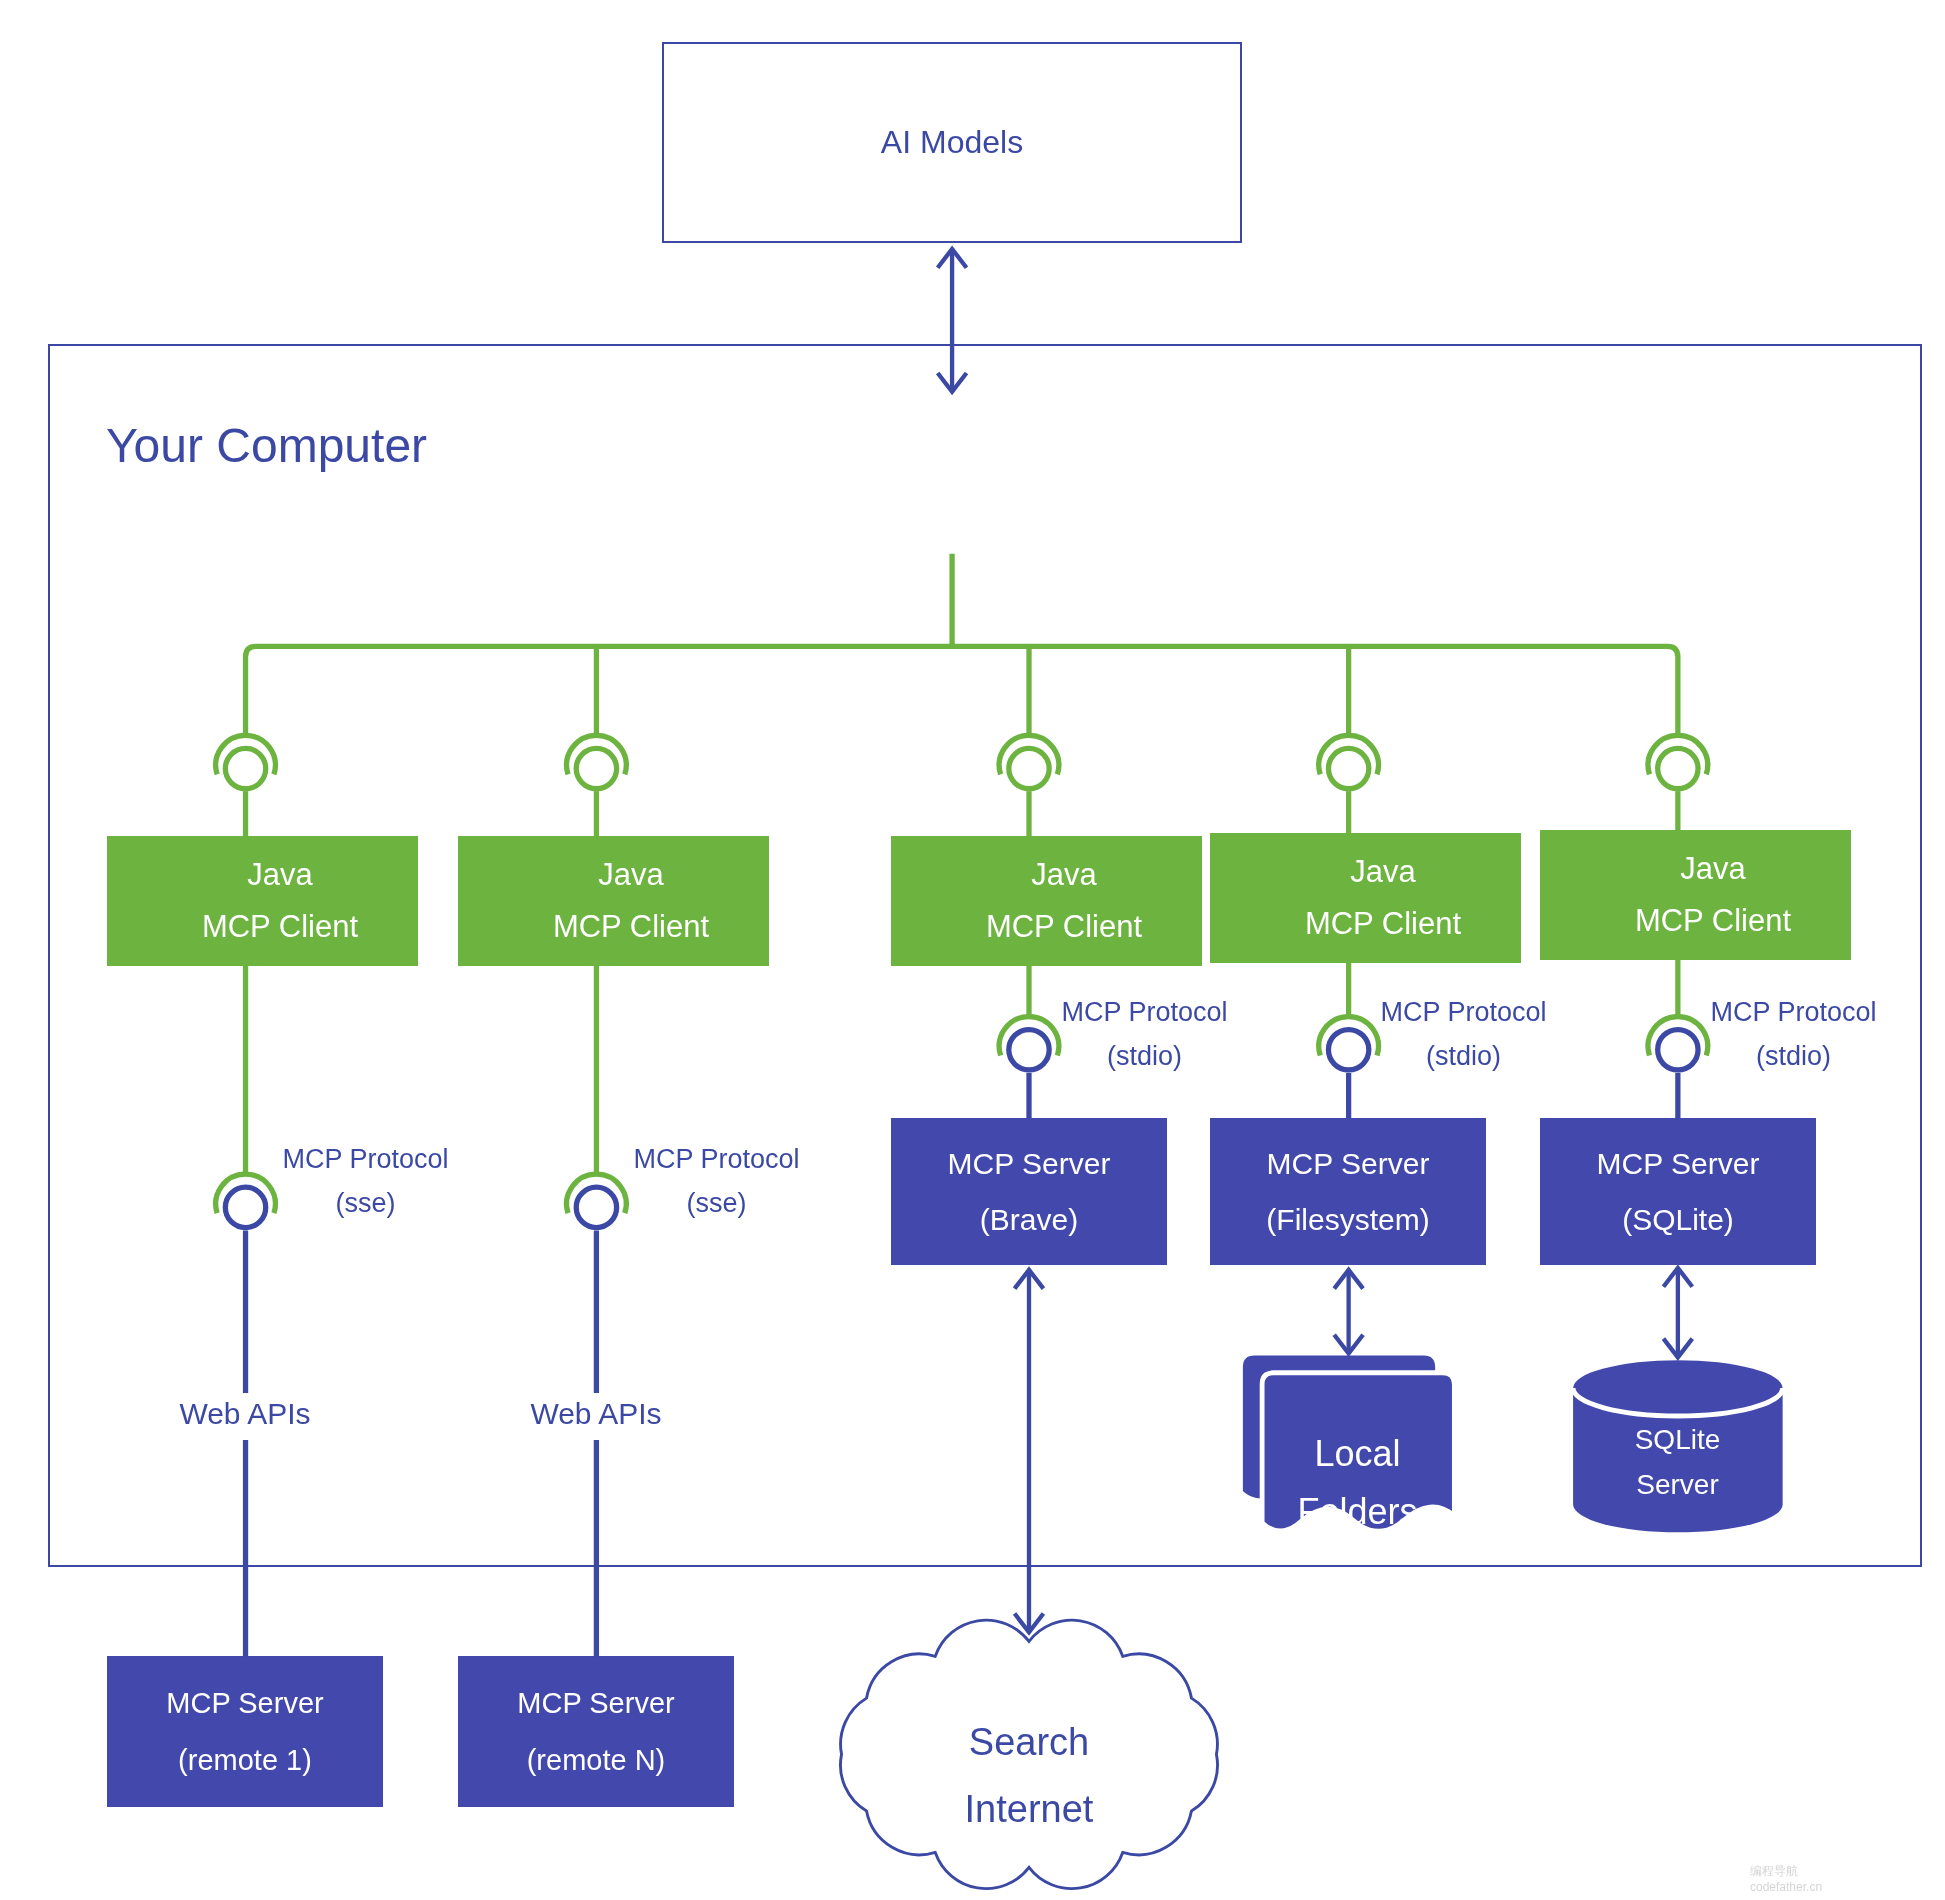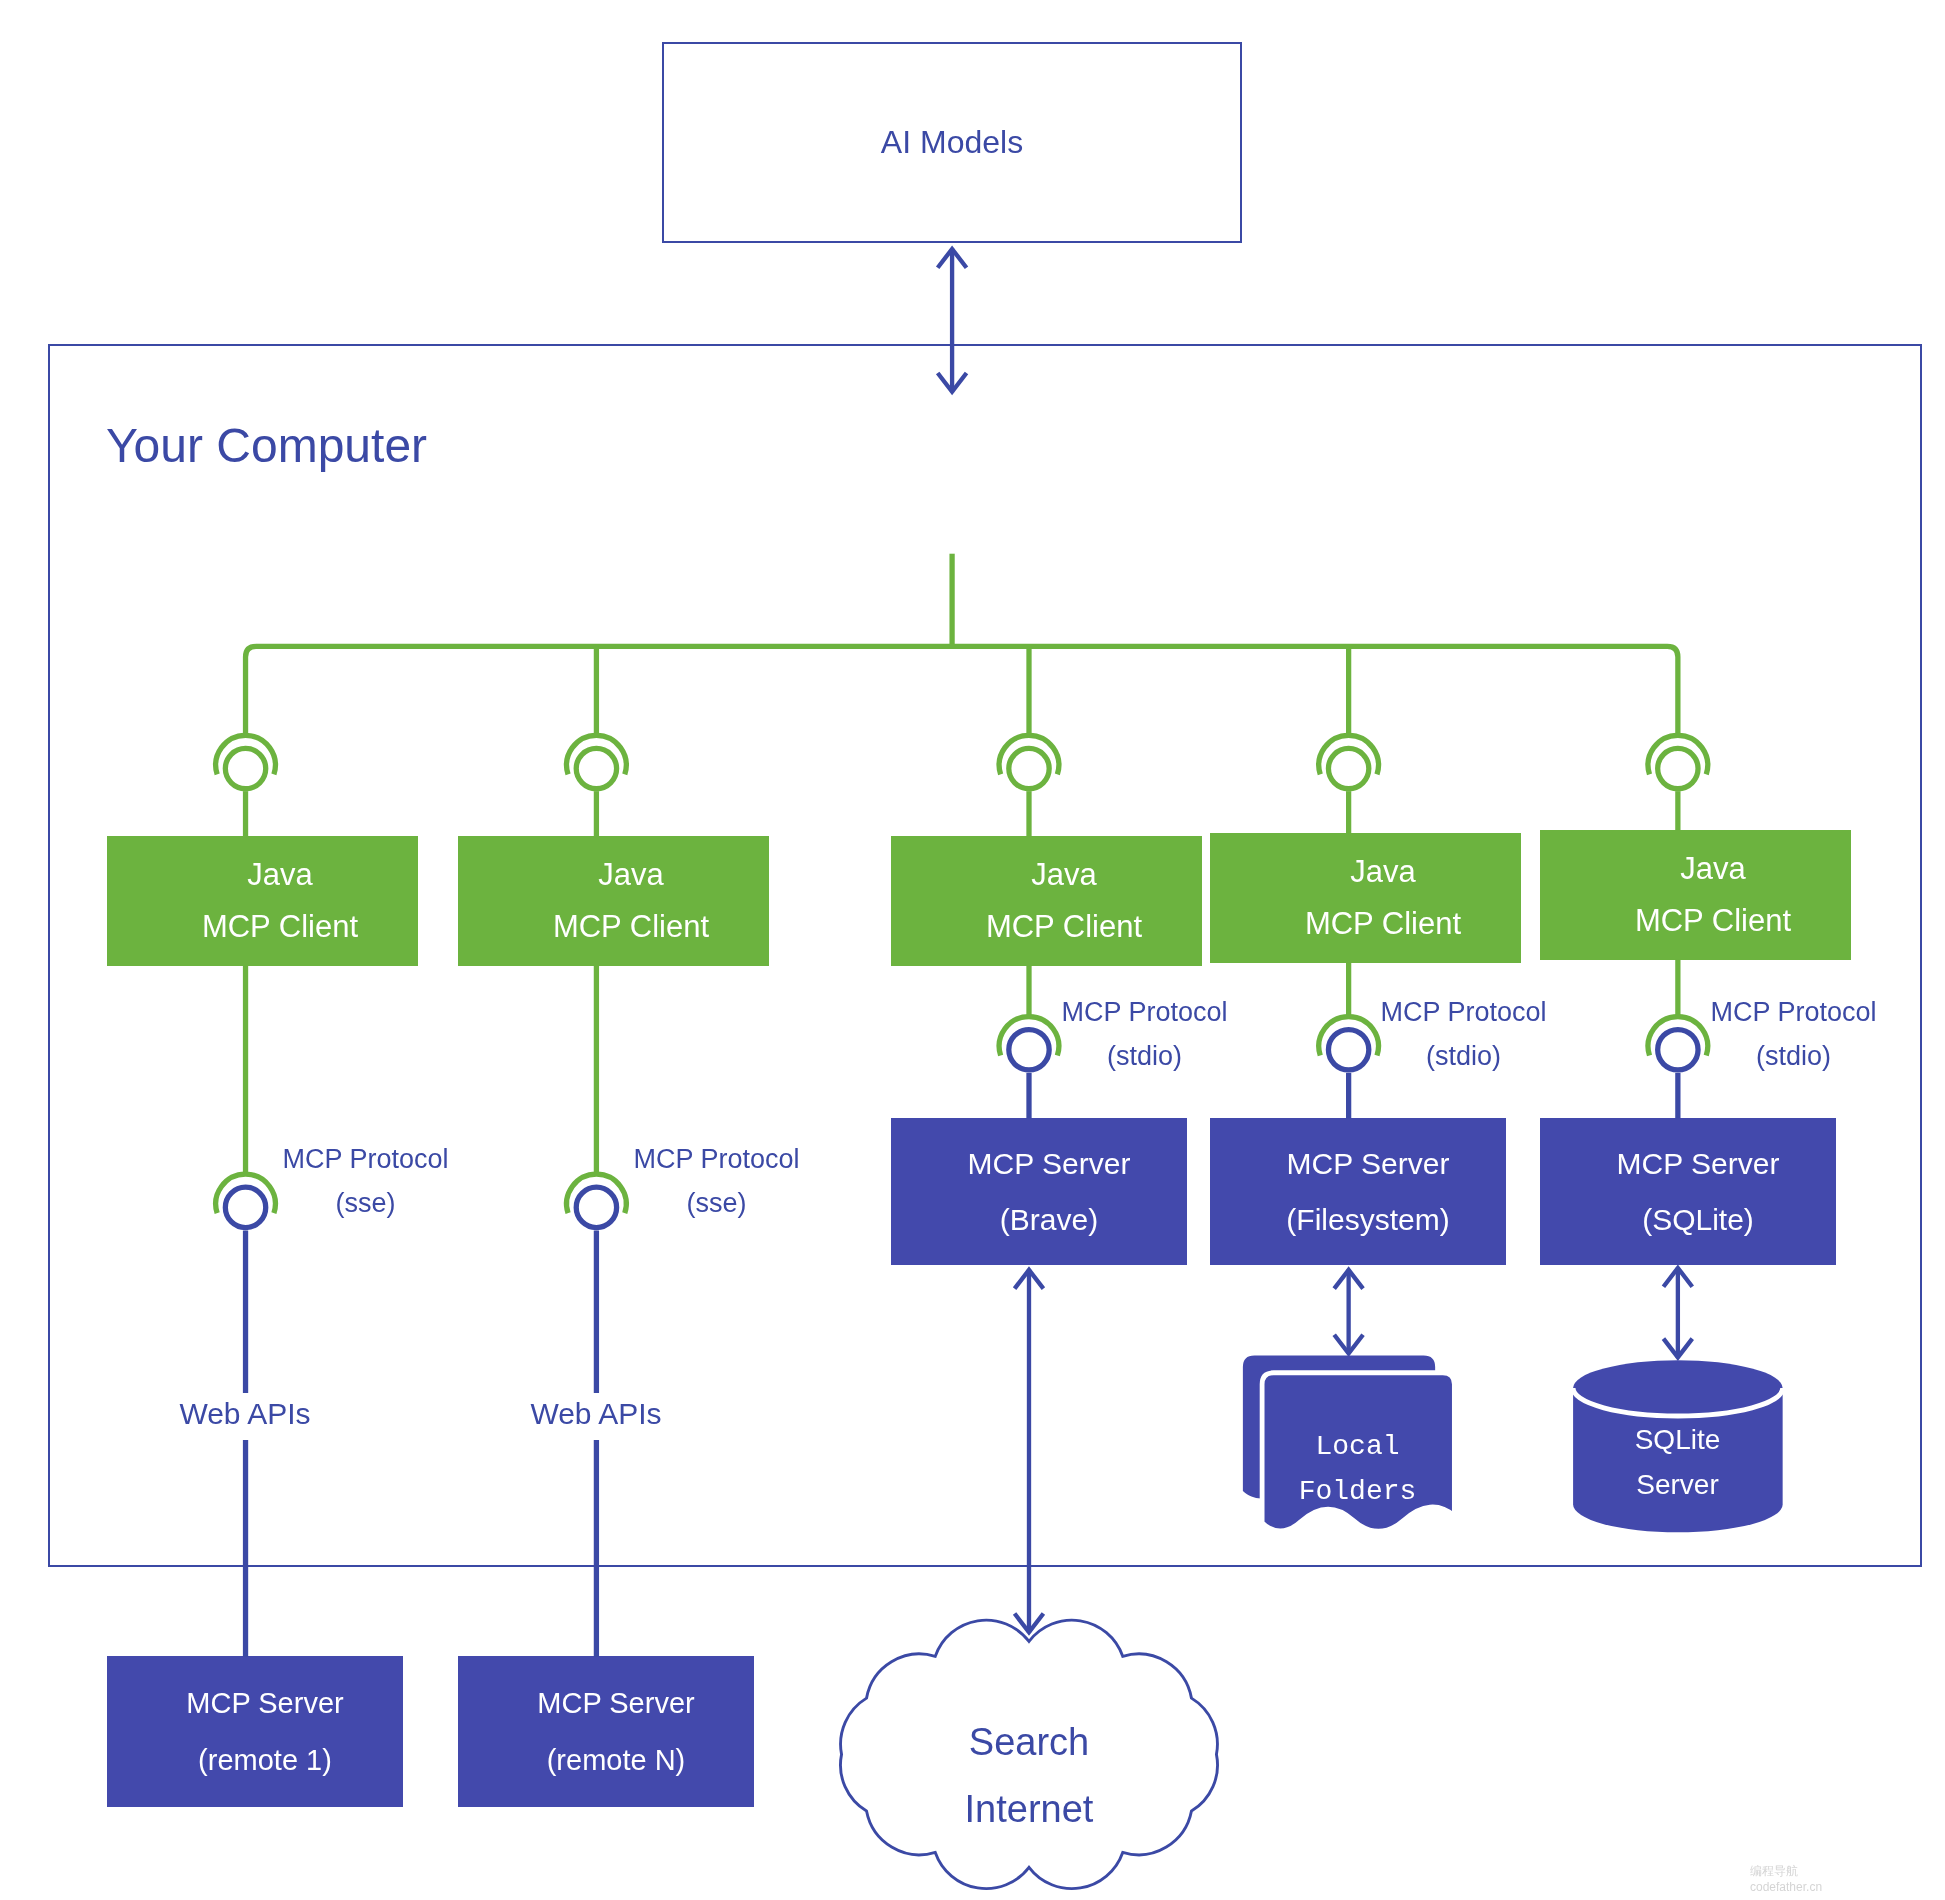--- a/index.html
+++ b/index.html
@@ -33,21 +33,21 @@
   .computer-label{
     left:106px;top:418px;width:577px;
     color:var(--blue-line);font-size:48px;z-index:3;
   }
   
   .gbox,.bbox{
     display:flex;flex-direction:column;align-items:center;justify-content:center;
     color:#fff;text-align:center;z-index:1;
   }
   .gbox{background:var(--green);}
-  .bbox{background:var(--blue-fill);padding-left:20px;}
+  .bbox{background:var(--blue-fill);}
   .app-box{left:726px;top:394px;width:452px;height:159px;font-size:33px;gap:15.4px;}
   .client{width:276px;height:130px;top:836px;font-size:31px;gap:16.3px;padding-left:35px;}
   .client.c1{left:107px;}
   .client.c2{left:458px;}
   .client.c3{left:891px;top:836px;}
   .client.c4{left:1210px;top:833px;}
   .client.c5{left:1540px;top:830px;}
   .server{width:276px;height:147px;top:1118px;font-size:30px;gap:22px;}
   .server.s3{left:891px;}
   .server.s4{left:1210px;}
@@ -70,21 +70,21 @@
     font-size:30px;top:1397px;z-index:3;background:#fff;
   }
   .webapis.w1{left:149px;}
   .webapis.w2{left:500px;}
   .cloud-text{
     left:909px;top:1709px;width:240px;text-align:center;
     color:var(--blue-line);font-size:38px;line-height:1.75;z-index:3;
   }
   .folders-text{
     left:1276px;top:1425px;width:163px;text-align:center;
-    color:#fff;font-size:28px;line-height:1.6;z-index:3;font-family:Liberation Mono, monospace;
+    color:#fff;font-size:36px;line-height:1.6;z-index:3;
   }
   .cyl-text{
     left:1596px;top:1418px;width:163px;text-align:center;
     color:#fff;font-size:28px;line-height:1.6;z-index:3;
   }
   .watermark{
     left:1750px;top:1864px;width:190px;text-align:left;
     color:var(--watermark);font-size:12px;line-height:1.3;z-index:3;
   }
   

